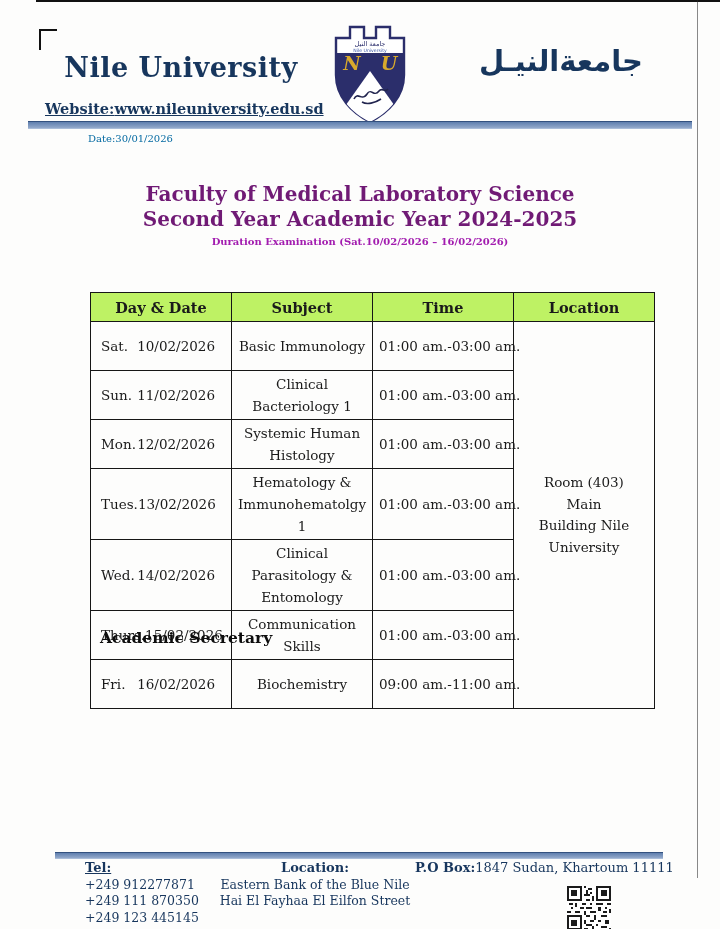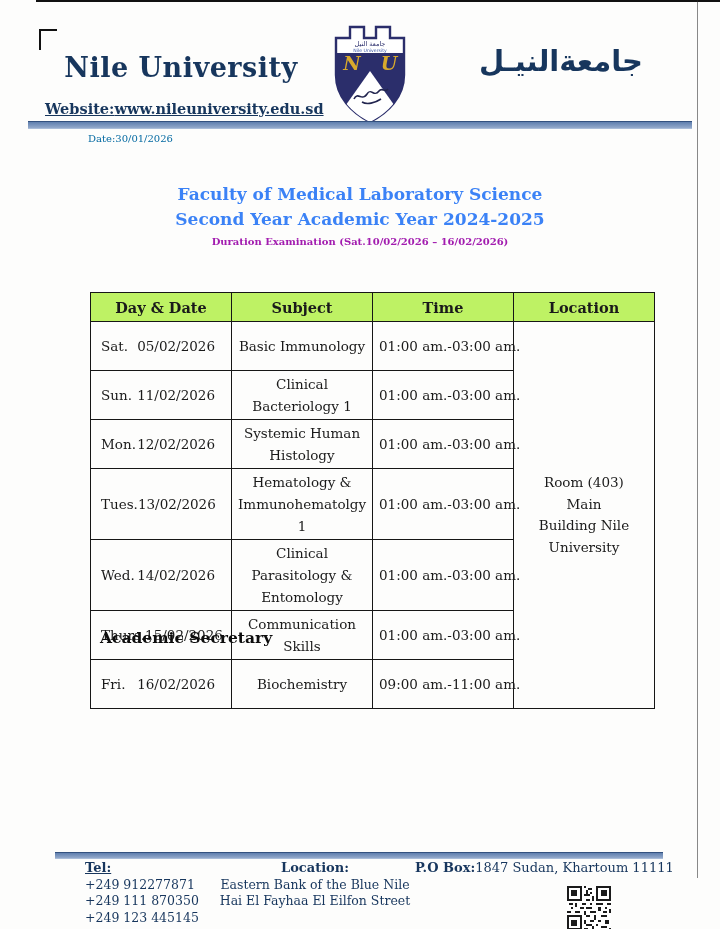--- a/index.html
+++ b/index.html
@@ -25,21 +25,21 @@
   .rule{position:absolute;height:6px;background:linear-gradient(#5f7fae,#93a9cb);
     border-top:1px solid #33517f;border-bottom:1px solid #a9bcd8;}
   .rule.header-rule{left:28px;top:121px;width:664px;}
   .rule.footer-rule{left:55px;top:852px;width:608px;height:5px;}
 
   .logo{position:absolute;left:329px;top:23px;width:82px;height:103px;}
 
   .date-line{position:absolute;left:88px;top:133px;font-size:10px;color:#0369a1;}
 
   .titles{position:absolute;left:40px;top:182px;width:640px;text-align:center;}
-  .titles .t{font-size:17px;font-weight:bold;color:#3b82f6;line-height:25px;}
+  .titles .t{font-size:20px;font-weight:bold;color:#701a75;line-height:25px;}
   .titles .duration{font-size:10px;font-weight:bold;color:#a21caf;margin-top:4px;}
 
   
   table.sched{position:absolute;left:90px;top:292px;width:565px;border-collapse:collapse;
     font-size:13.5px;color:#1a1a1a;table-layout:fixed;}
   table.sched th,table.sched td{border:1.6px solid #161616;padding:2px 6px;}
   table.sched th{background:#bef264;font-size:14.5px;font-weight:bold;height:24px;}
   td.c-day{width:125px;}
   td.c-subj{width:186px;text-align:center;line-height:22px;}
   td.c-time{width:131px;text-align:center;white-space:nowrap;}
@@ -110,21 +110,21 @@
         <tr>
       <th>Day &amp; Date</th>
       <th>Subject</th>
       <th>Time</th>
       <th>Location</th>
     </tr>
     <tr class="r-s">
       <td class="c-day">
             <div class="daycell">
               <span>Sat.</span>
-              <span class="dt">05/02/2026</span>
+              <span class="dt">10/02/2026</span>
             </div>
           </td>
       <td class="c-subj">Basic Immunology</td>
       <td class="c-time">01:00 am.-03:00 am.</td>
       <td class="c-loc" rowspan="7">
         <div>Room (403)</div>
         <div>Main</div>
         <div>Building Nile</div>
         <div>University</div>
       </td>

